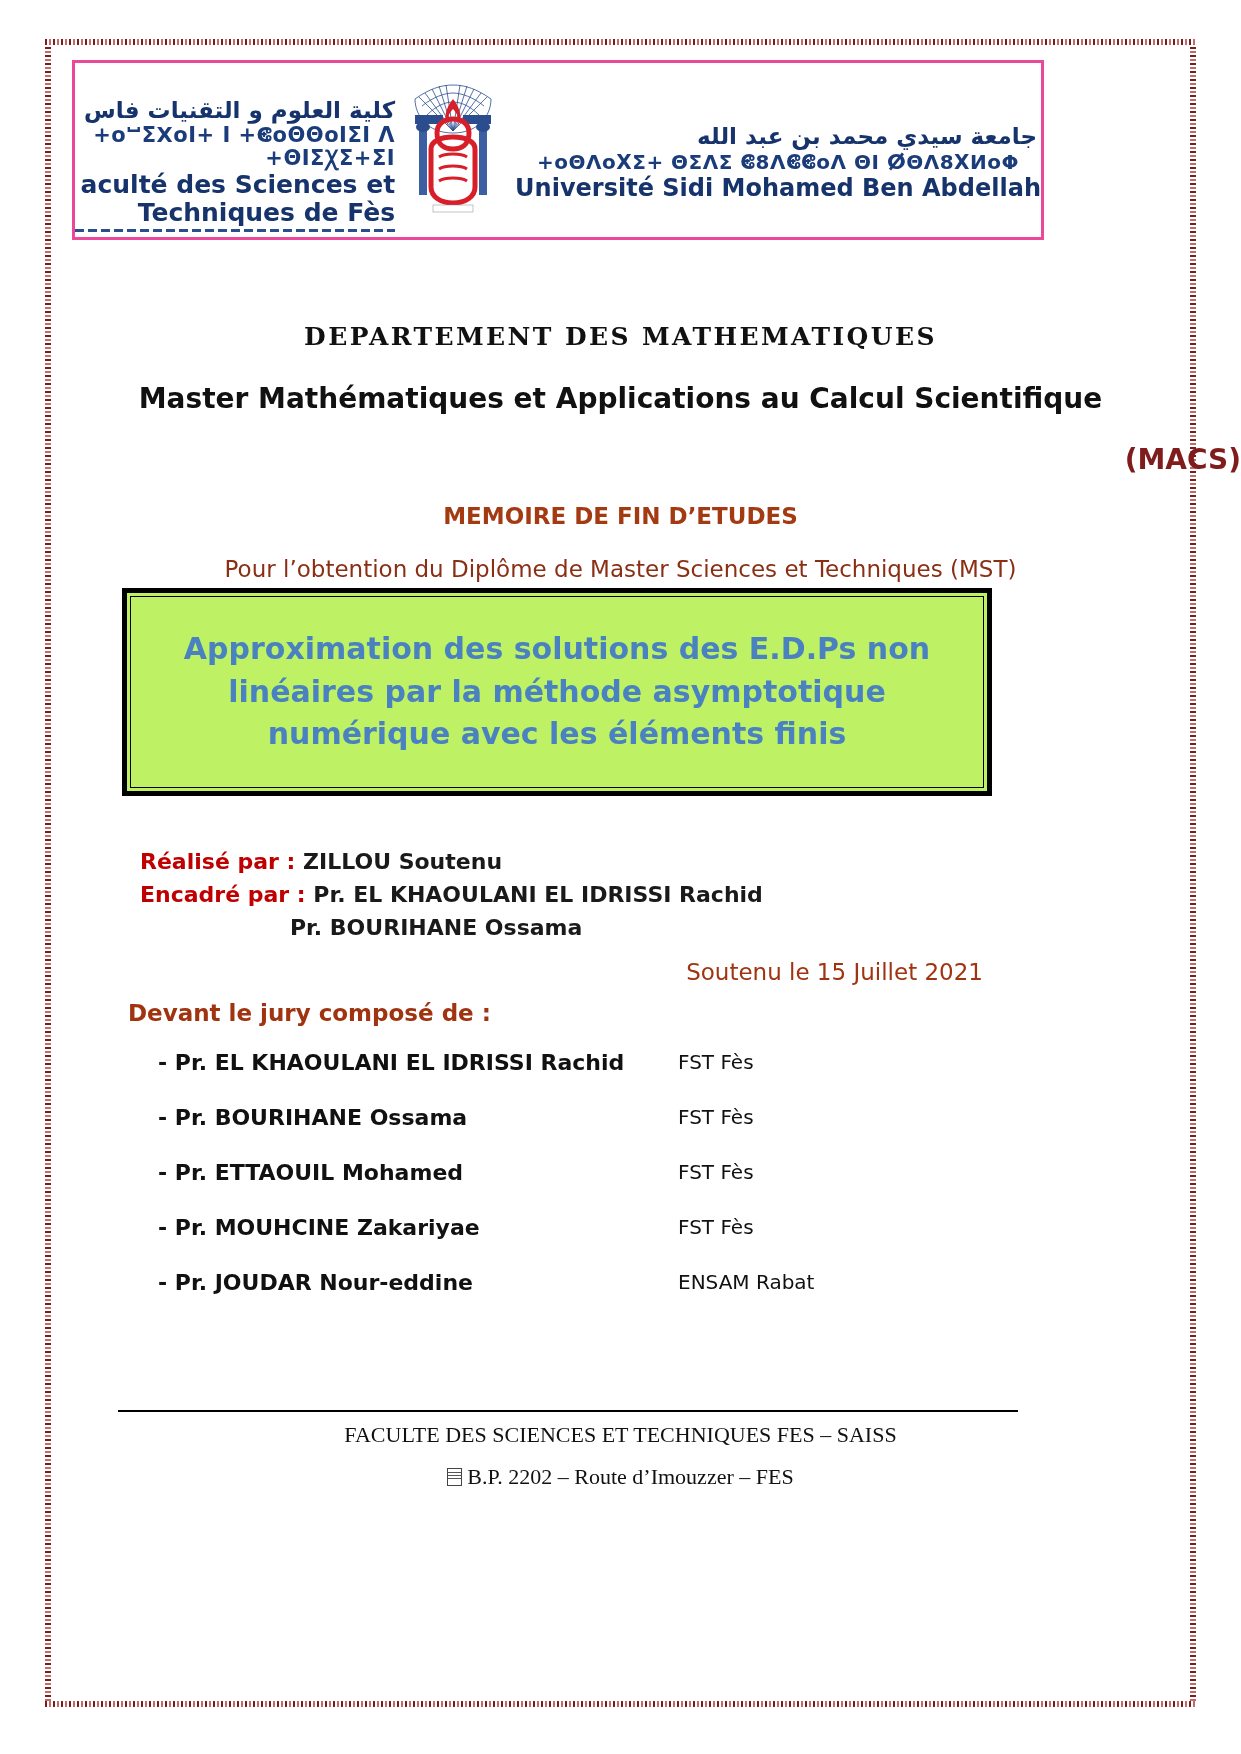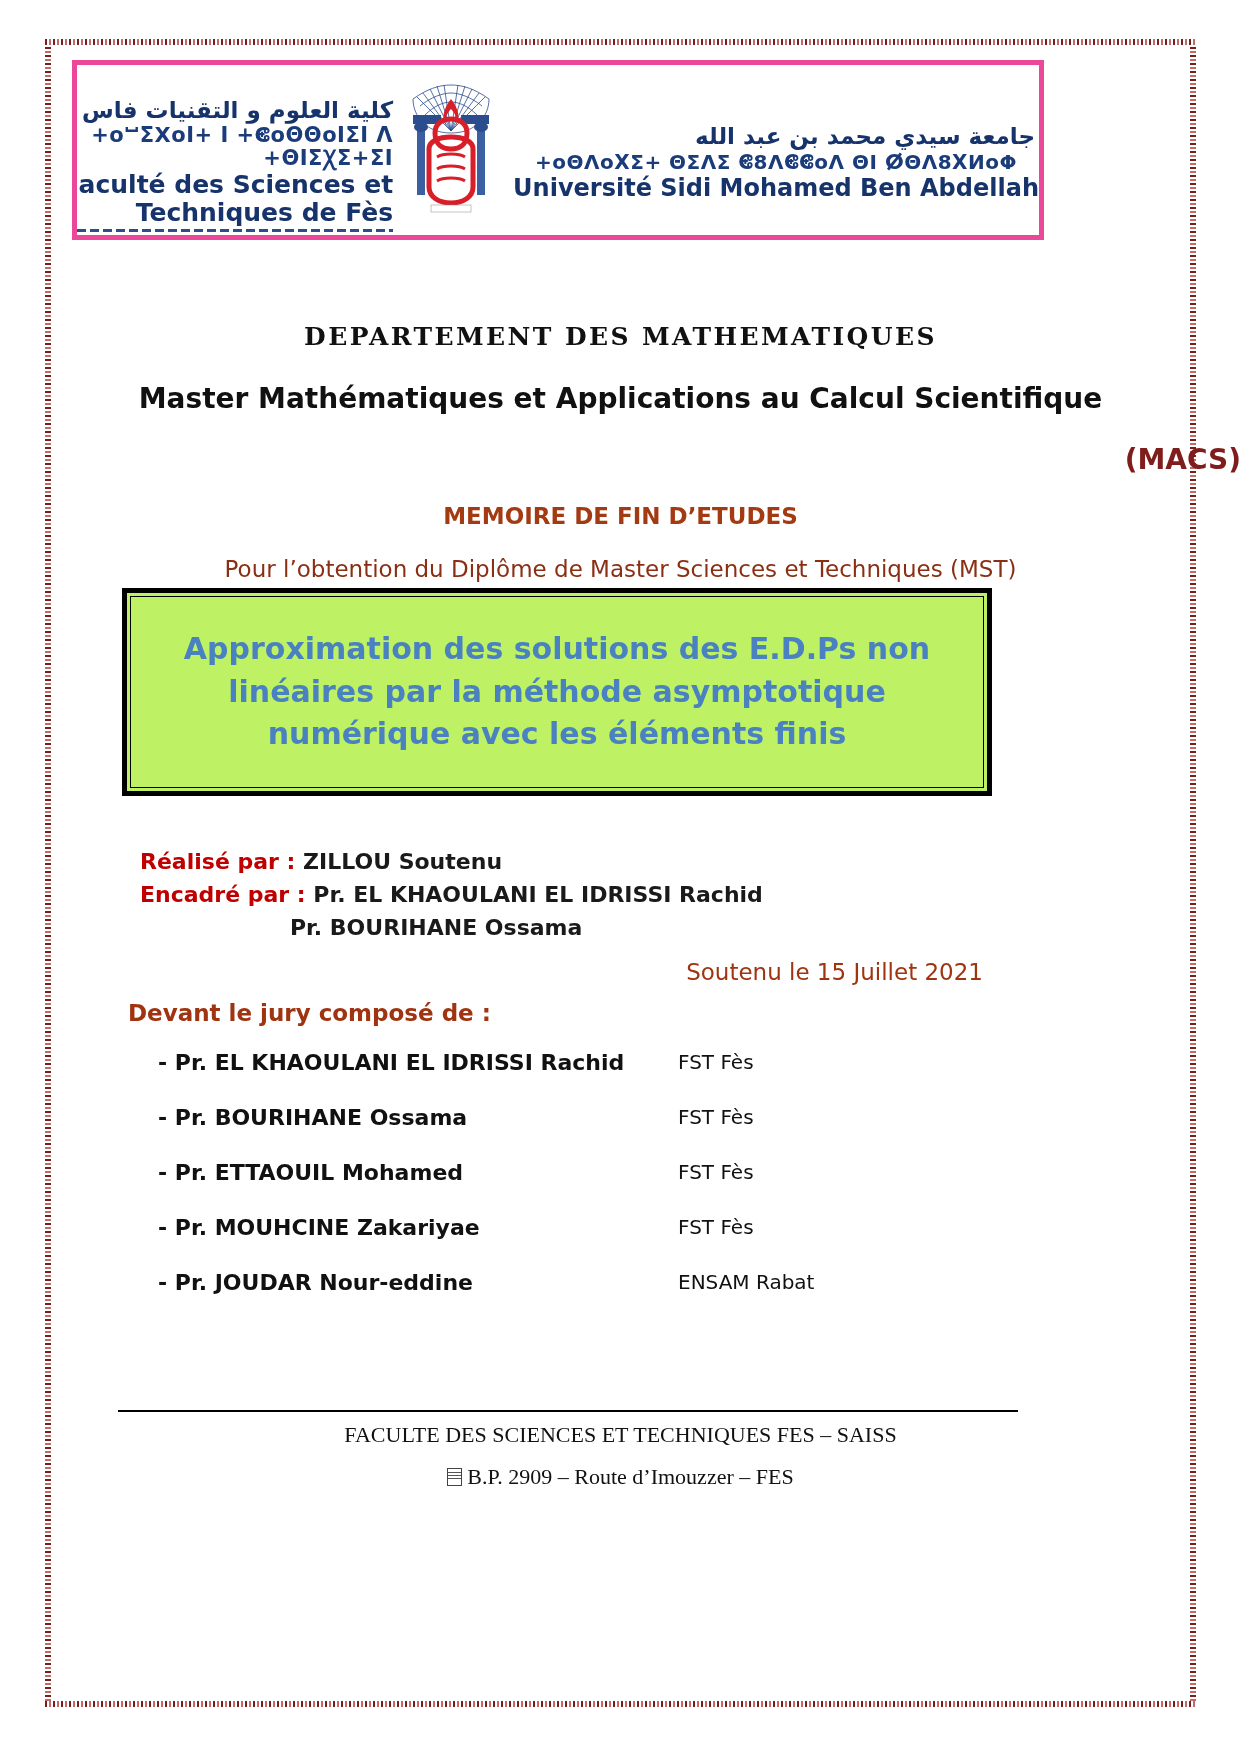--- a/index.html
+++ b/index.html
@@ -60,21 +60,21 @@
     height: 1754px;
   }
 
   
   .header-banner {
     position: absolute;
     left: 72px;
     top: 60px;
     width: 972px;
     height: 180px;
-    border: 5px solid #ec4899;
+    border: 3px solid #ec4899;
     box-sizing: border-box;
     background: #ffffff;
     display: flex;
     align-items: center;
     overflow: hidden;
   }
   .hdr-left {
     width: 470px;
     text-align: right;
     padding-right: 10px;
@@ -415,16 +415,16 @@
       <tr>
         <td class="j-name">-  Pr. JOUDAR Nour-eddine</td>
         <td class="j-aff">ENSAM Rabat</td>
       </tr>
     </tbody>
   </table>
 
   <div class="foot-rule"></div>
   <div class="foot-line1">FACULTE DES SCIENCES ET TECHNIQUES FES – SAISS</div>
   <div class="foot-line2">
-    <span class="addr-icon"></span><span>B.P. 2909 – Route d’Imouzzer – FES</span>
+    <span class="addr-icon"></span><span>B.P. 2202 – Route d’Imouzzer – FES</span>
   </div>
 
 </div>
 
 </body></html>

